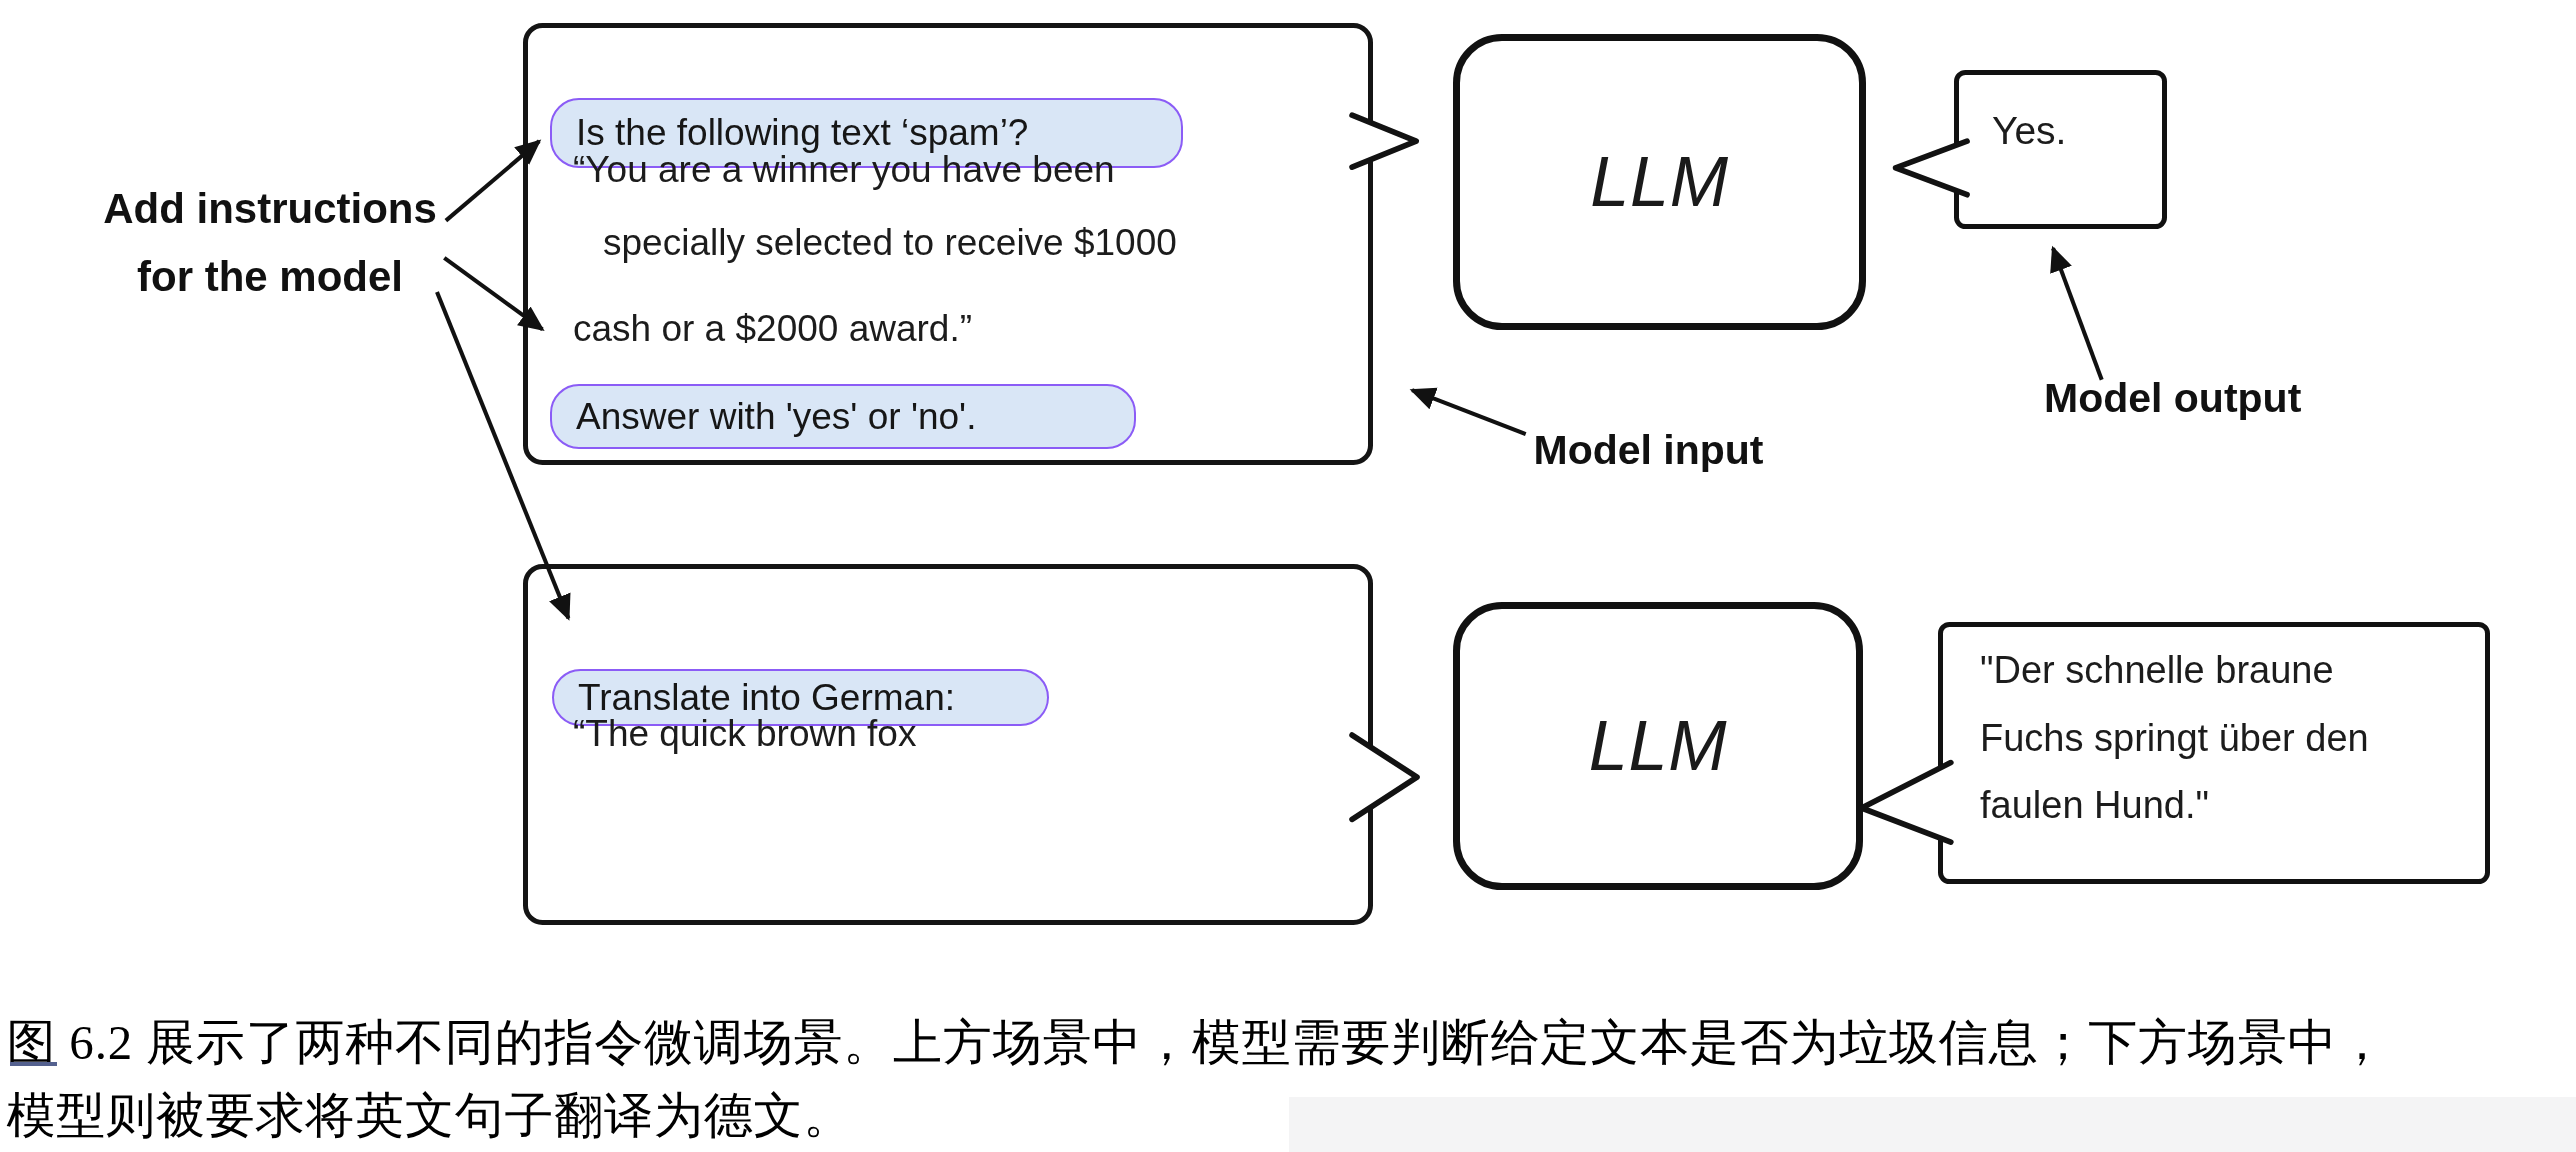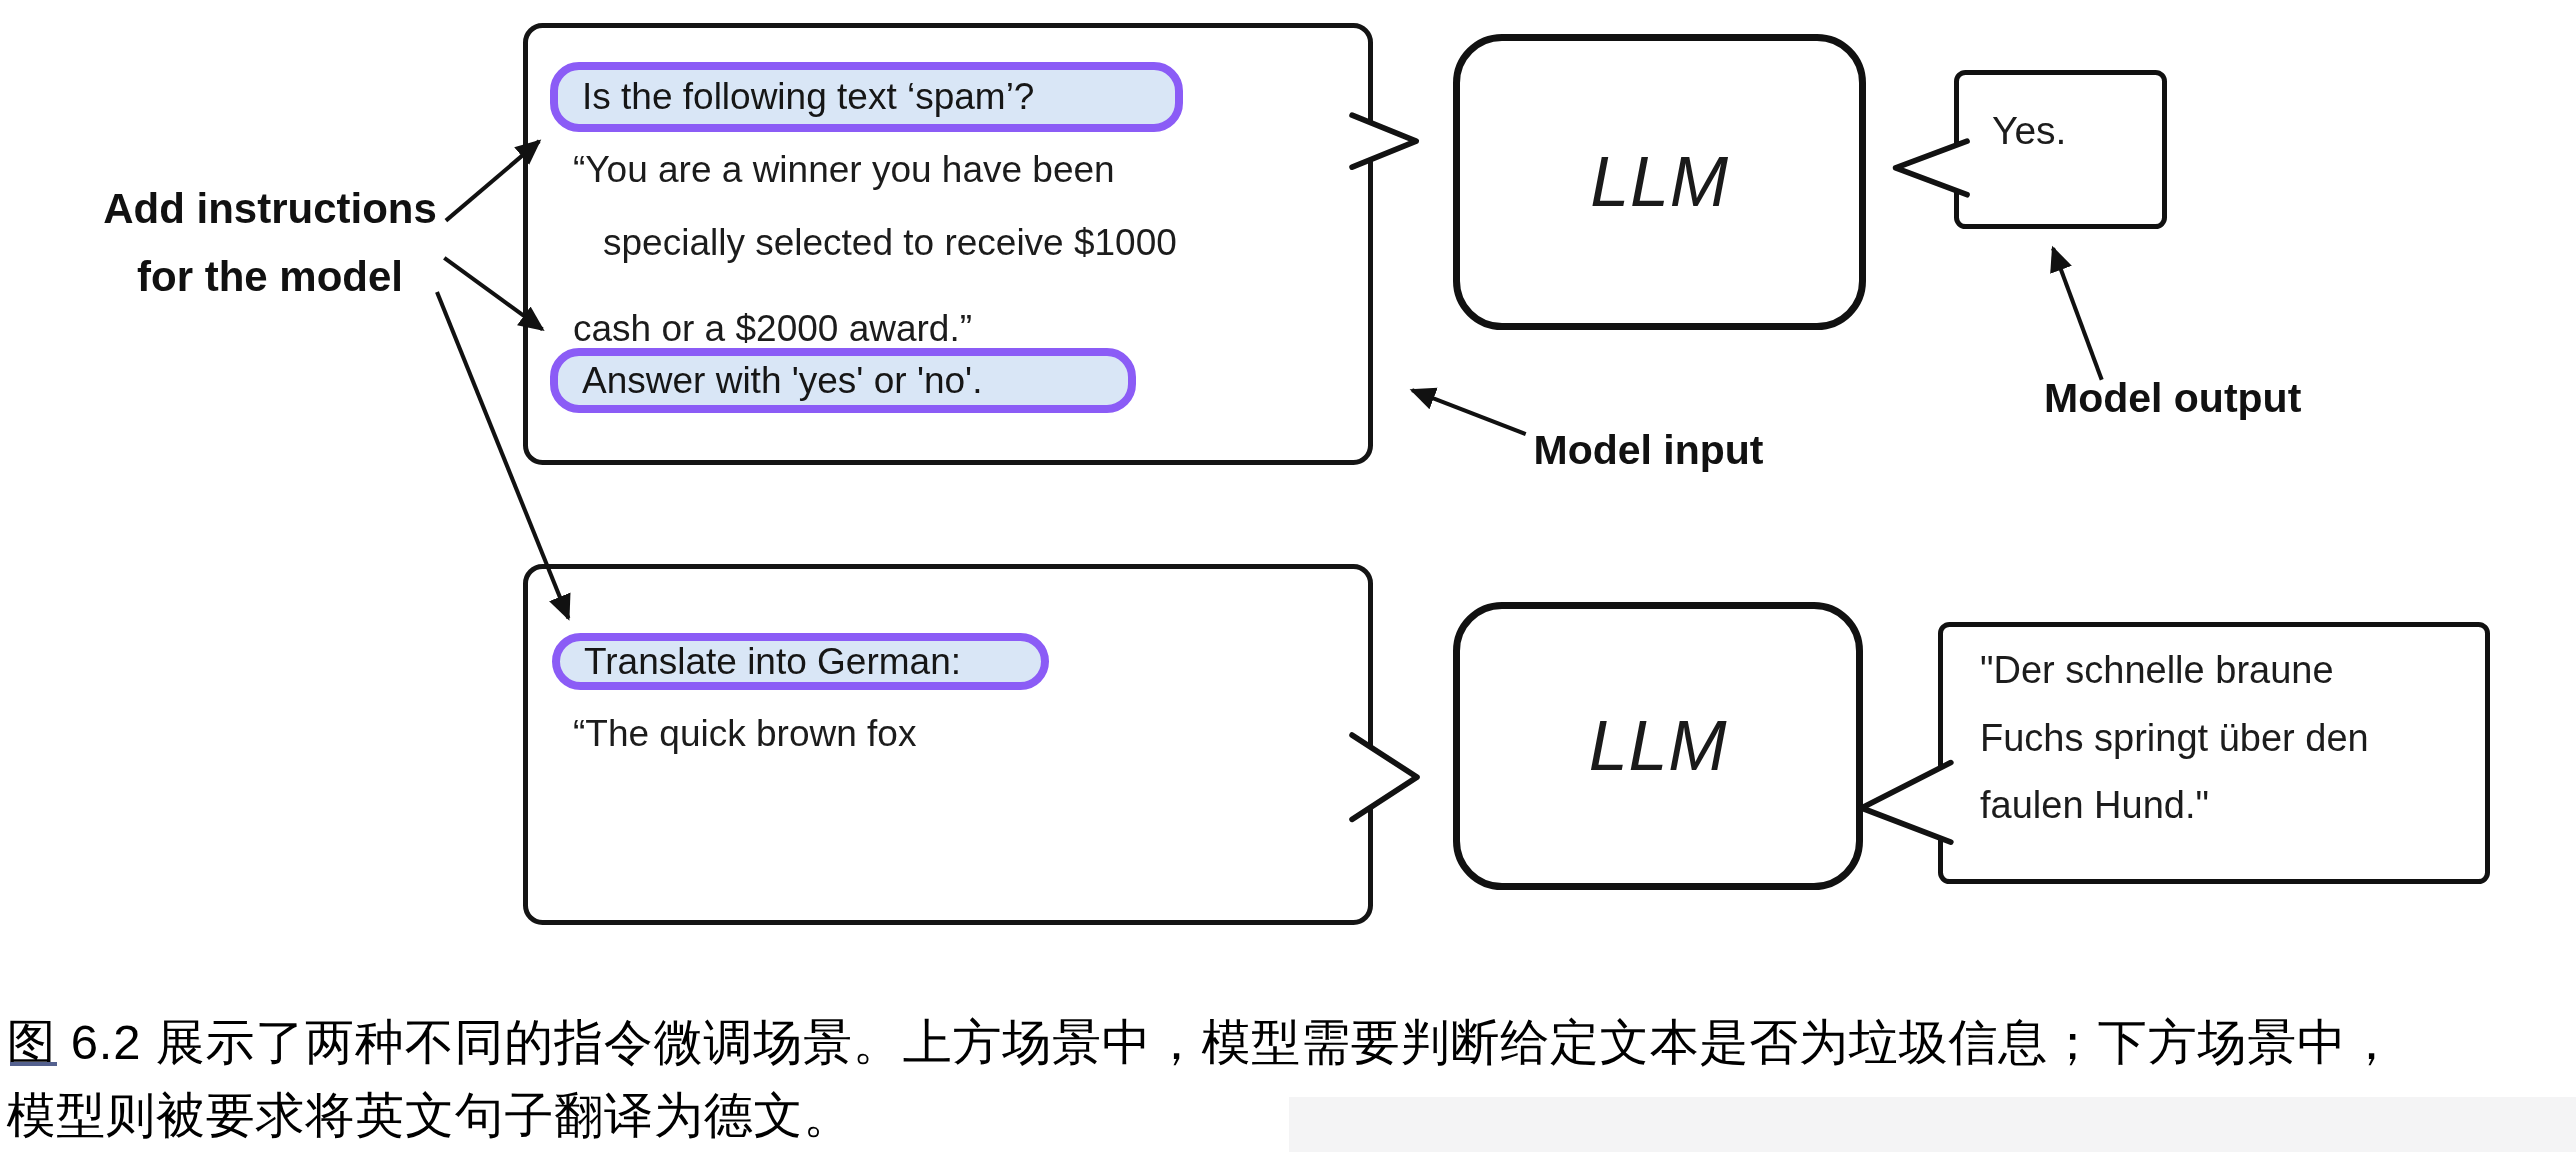--- a/index.html
+++ b/index.html
@@ -34,28 +34,29 @@
   }
   .bubble{
     position:absolute;
     background:#fff;
     border:5.7px solid #111;
     border-radius:11.4px;
   }
   .pill{
     position:absolute;
     background:#d9e6f6;
-    border:8px solid #8b5cf6;
+    border:2px solid #8b5cf6;
     border-radius:29px;
     box-sizing:border-box;
     display:flex;align-items:center;
     padding:6px 24px;
     font-size:37px;
     white-space:nowrap;
     color:#161616;
+    margin-top:36px;
   }
   .bodyline{
     position:absolute;
     font-size:37px;
     white-space:nowrap;
     color:#1c1c1c;
   }
   .hand-label{
     position:absolute;
     font-weight:700;
@@ -76,20 +77,21 @@
     font-size:38px;
     color:#1c1c1c;
     white-space:nowrap;
   }
   .caption-line{
     position:absolute;
     font-size:49px;
     color:#000;
     white-space:nowrap;
     letter-spacing:0.8px;
+    font-family:Liberation Serif, serif;
   }
   .caption-underline{
     position:absolute;
     background:#54618f;
     height:4px;
   }
   .bg-strip{
     position:absolute;
     background:#f4f4f5;
   }

